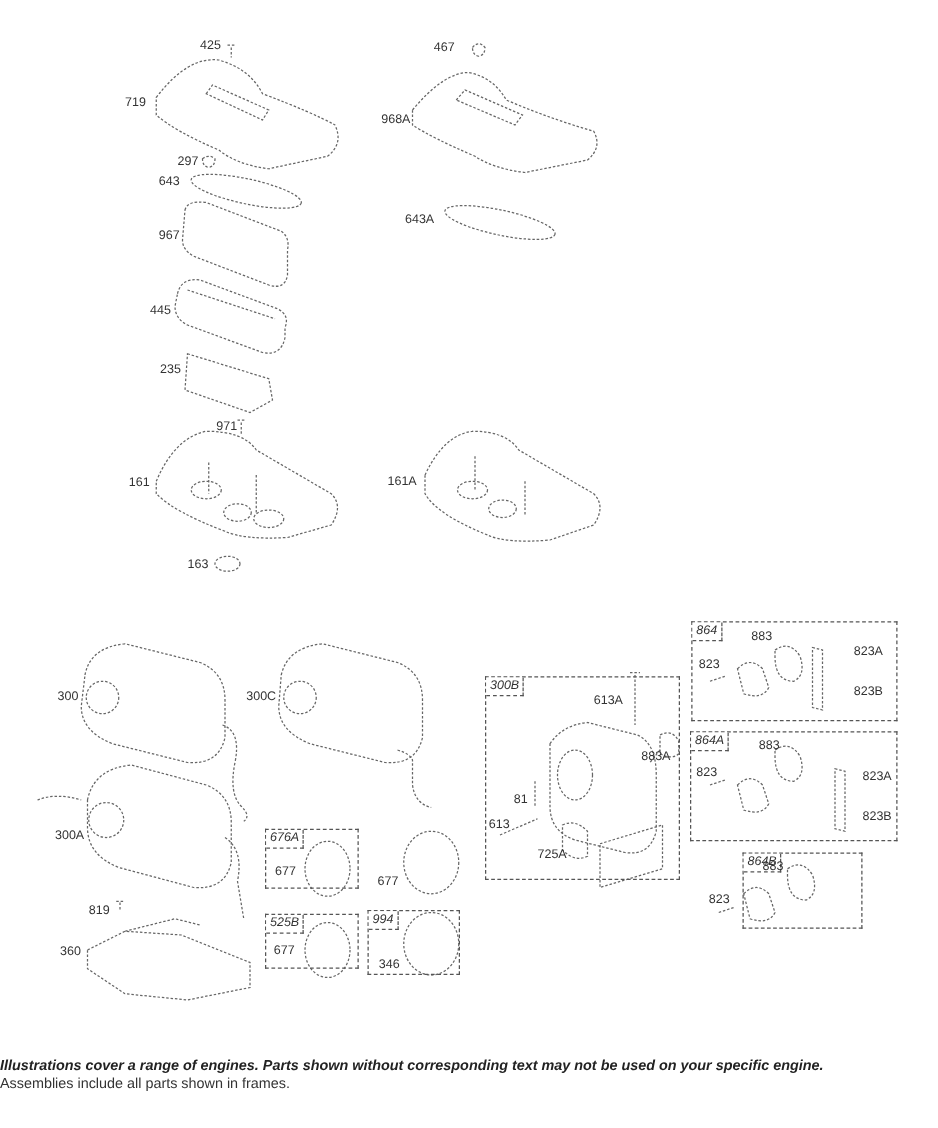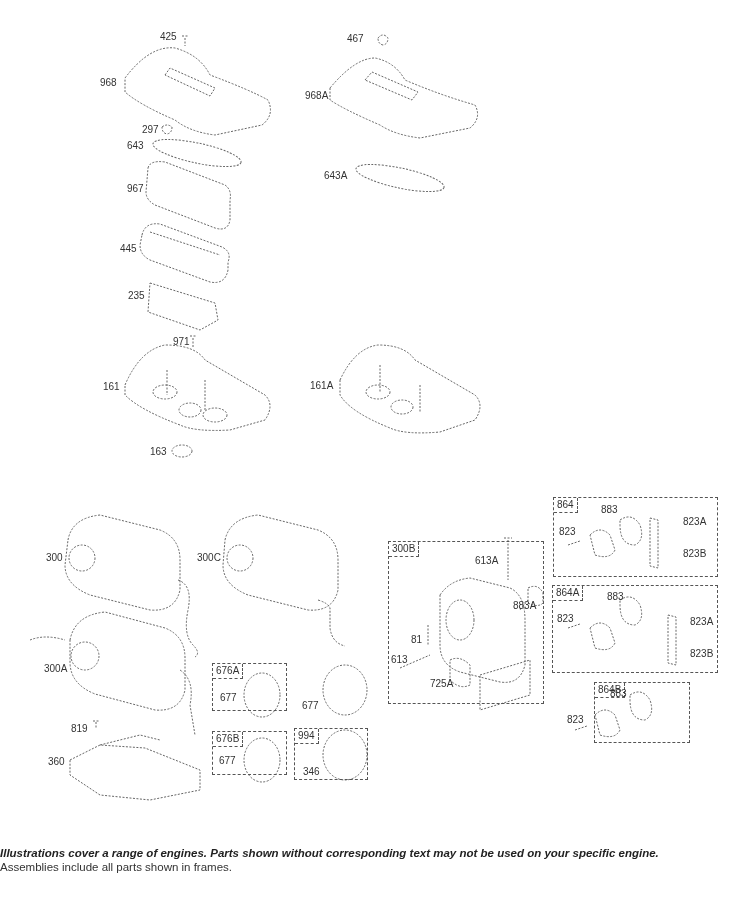--- a/index.html
+++ b/index.html
@@ -1,21 +1,21 @@
 <!DOCTYPE html>
 <html><head>
 <meta charset="utf-8">
 <style>
   html,body{margin:0;padding:0;background:#fff;}
   body{width:750px;height:902px;position:relative;overflow:hidden;font-family:"Liberation Sans",sans-serif;color:#222;}
   .diagram{position:absolute;left:0;top:0;width:750px;height:902px;}
   svg{position:absolute;left:0;top:0;}
   .lbl{position:absolute;font-size:10px;color:#333;white-space:nowrap;line-height:11px;}
   .frame{position:absolute;border:1.5px dashed #555;box-sizing:border-box;}
-  .frame-tag{position:absolute;left:0;top:0;border-right:1.5px dashed #555;border-bottom:1.5px dashed #555;font-size:10px;padding:1px 3px;background:#fff;color:#333;line-height:12px;}
+  .frame-tag{position:absolute;left:0;top:0;border-right:1.5px dashed #555;border-bottom:1.5px dashed #555;font-size:10px;padding:1px 3px;background:#fff;color:#333;line-height:12px;font-style:italic;}
   .watermark{position:absolute;left:195px;top:435px;font-size:30px;color:#fff;-webkit-text-stroke:1px #c8c8c8;letter-spacing:0.5px;}
   .footer{position:absolute;left:0;top:846px;width:750px;}
   .footer .note{font-size:11.5px;font-style:italic;font-weight:bold;color:#222;line-height:14px;}
   .footer .sub{font-size:11.5px;color:#333;line-height:14px;}
 </style>
 </head>
 <body>
 
 <div class="diagram">
 
@@ -103,21 +103,21 @@
 
     <ellipse cx="345" cy="690" rx="22" ry="25"></ellipse>
 
     <ellipse cx="262" cy="760" rx="18" ry="22"></ellipse>
 
     <ellipse cx="345" cy="755" rx="22" ry="25"></ellipse>
   </svg>
 
 
   <span class="lbl" style="left:160px;top:31px">425</span>
-  <span class="lbl" style="left:100px;top:77px">968</span>
+  <span class="lbl" style="left:100px;top:77px">719</span>
   <span class="lbl" style="left:142px;top:124px">297</span>
   <span class="lbl" style="left:127px;top:140px">643</span>
   <span class="lbl" style="left:127px;top:183px">967</span>
   <span class="lbl" style="left:120px;top:243px">445</span>
   <span class="lbl" style="left:128px;top:290px">235</span>
   <span class="lbl" style="left:173px;top:336px">971</span>
   <span class="lbl" style="left:103px;top:381px">161</span>
   <span class="lbl" style="left:150px;top:446px">163</span>
 
   <span class="lbl" style="left:347px;top:33px">467</span>
@@ -163,21 +163,21 @@
   <span class="lbl" style="left:567px;top:714px">823</span>
 
   <div class="frame" style="left:212px;top:663px;width:75px;height:48px">
     <span class="frame-tag">676A</span>
   </div>
   <span class="lbl" style="left:220px;top:692px">677</span>
 
   <span class="lbl" style="left:302px;top:700px">677</span>
 
   <div class="frame" style="left:212px;top:731px;width:75px;height:44px">
-    <span class="frame-tag">676B</span>
+    <span class="frame-tag">525B</span>
   </div>
   <span class="lbl" style="left:219px;top:755px">677</span>
 
   <div class="frame" style="left:294px;top:728px;width:74px;height:52px">
     <span class="frame-tag">994</span>
   </div>
   <span class="lbl" style="left:303px;top:766px">346</span>
 
   <div class="footer">
     <div class="note">Illustrations cover a range of engines. Parts shown without corresponding text may not be used on your specific engine.</div>

